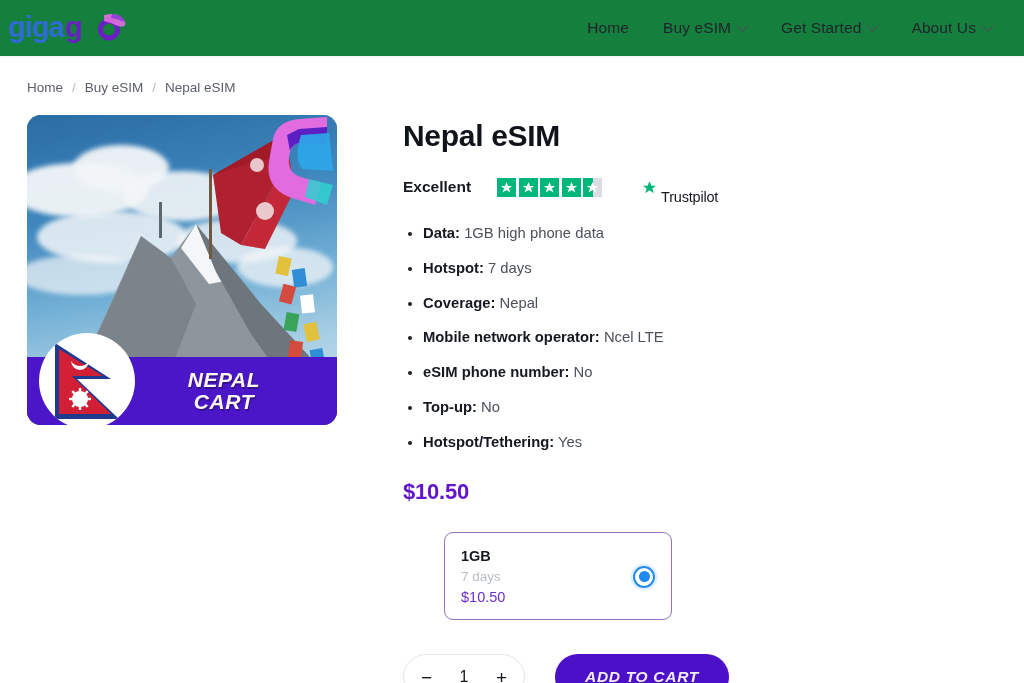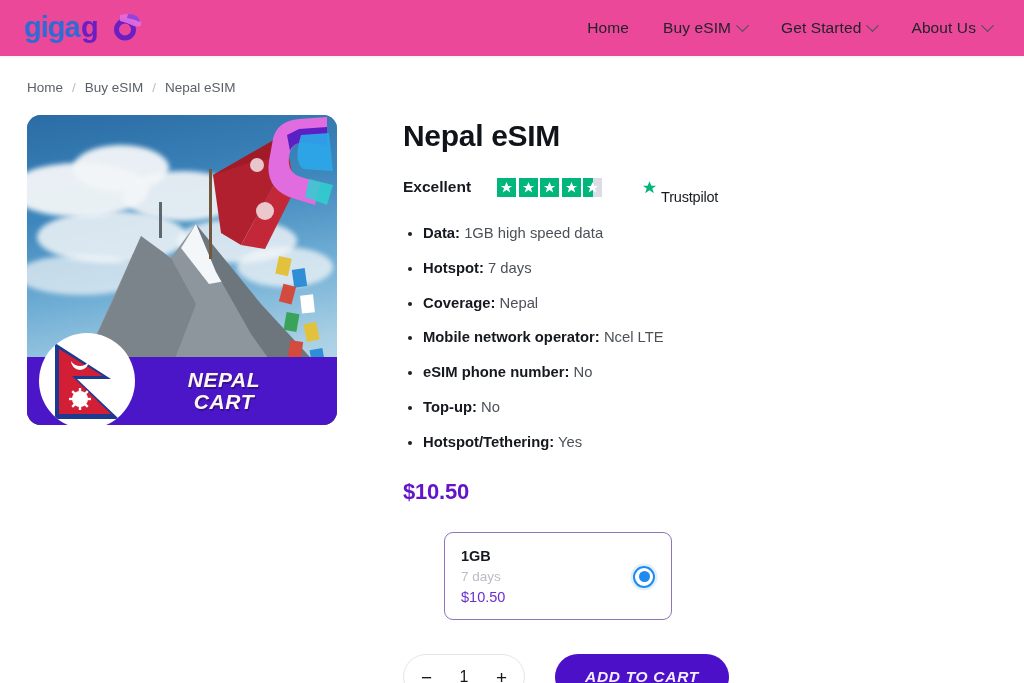--- a/index.html
+++ b/index.html
@@ -10,22 +10,22 @@
     font-family: "Liberation Sans", sans-serif;
     overflow: hidden;
   }
 
   
   .header {
     position: relative;
     height: 56px;
     display: flex;
     align-items: center;
-    padding: 0 24px 0 24px;
-    background: #ec4899;
+    padding: 0 24px 0 8px;
+    background: #15803d;
     box-shadow: 0 1px 3px rgba(0,0,0,0.06);
     z-index: 5;
   }
   .logo { display: flex; align-items: center; height: 40px; }
   .logo svg { display: block; }
 
   .nav {
     margin-left: auto;
     display: flex;
     align-items: center;
@@ -432,21 +432,21 @@
         <svg width="15" height="15" viewBox="0 0 24 24" fill="#00b67a">
           <polygon points="12,2 15,9 22.5,9 16.5,13.5 19,21 12,16.5 5,21 7.5,13.5 1.5,9 9,9"></polygon>
         </svg>
         <span class="tp-name">Trustpilot</span>
       </span>
     </div>
 
     <ul class="specs">
       <li>
         <b>Data:</b>
-        <span>1GB high speed data</span>
+        <span>1GB high phone data</span>
       </li>
       <li>
         <b>Hotspot:</b>
         <span>7 days</span>
       </li>
       <li>
         <b>Coverage:</b>
         <span>Nepal</span>
       </li>
       <li>

